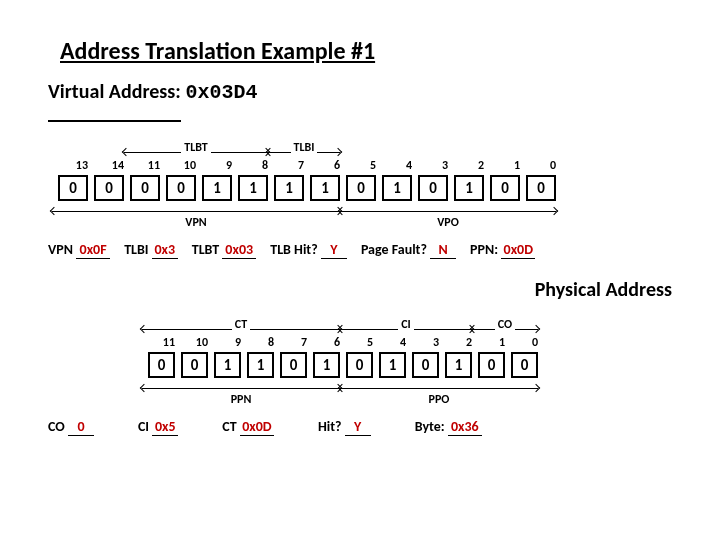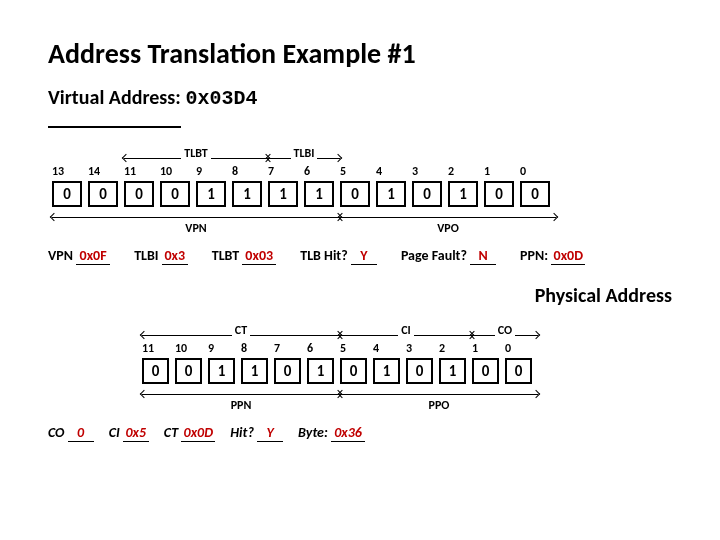--- a/index.html
+++ b/index.html
@@ -6,43 +6,44 @@
   body {
     margin: 0;
     padding: 36px 48px;
     width: 720px;
     height: 540px;
     font-family: Calibri, "Segoe UI", Arial, sans-serif;
     color: #000;
     background: #fff;
   }
   h1 {
-    margin: 0 0 14px 0;
-    font-size: 28px;
-    font-weight: 700;
+    margin: 0 0 14px 12px;
+    font-size: 24px;
+    font-weight: 700;
+    text-decoration: underline;
   }
   .subhead {
     font-size: 20px;
     font-weight: 700;
     margin: 0 0 18px 0;
   }
   .mono { font-family: Liberation Mono, monospace; }
   .ul { border-bottom: 2px solid #000; display: inline-block; padding-bottom: 17px; }
 
   
   .rowwrap { position: relative; }
   .bitrow {
     display: flex;
     margin-left: 4px;
   }
   .bitcol {
     width: 36px;
     display: flex;
     flex-direction: column;
-    align-items: flex-start;
+    align-items: flex-end;
   }
   .bitcol.small { width: 33px; }
   .bitidx {
     font-size: 12px;
     font-weight: 700;
     margin-bottom: 3px;
     height: 14px;
   }
   .bitbox {
     width: 30px;
@@ -93,21 +94,21 @@
   .ranges.below .range.bot::before {
     content:""; position:absolute; left:0; right:0; top:6px;
     border-top:1.5px solid #000;
   }
   .ranges.below .range .lbl { margin-top:10px; }
 
   
   .answers {
     margin: 14px 0 18px 0;
     display: flex;
-    gap: 24px;
+    gap: 14px;
     font-size: 14px;
     font-weight: 700;
     flex-wrap: nowrap;
     align-items: baseline;
   }
   .answers .item { white-space: nowrap; }
   .ans {
     display: inline-block;
     border-bottom: 1.5px solid #000;
     min-width: 26px;
@@ -302,19 +303,19 @@
       <span class="end r"></span>
     </div>
     <div class="range bot" style="left:0px; width:198px;">
       <span class="end l"></span>
       <span class="lbl">PPN</span>
       <span class="end r"></span>
     </div>
   </div>
 </div>
 
-<div class="answers" style="gap:15px;font-style:italic;">
+<div class="answers" style="gap:44px;">
   <span class="item"><span>CO</span> <span class="ans">0</span></span>
   <span class="item"><span>CI</span> <span class="ans">0x5</span></span>
   <span class="item"><span>CT</span> <span class="ans hex">0x0D</span></span>
   <span class="item"><span>Hit?</span> <span class="ans">Y</span></span>
   <span class="item"><span>Byte:</span> <span class="ans hex">0x36</span></span>
 </div>
 
 </body></html>

